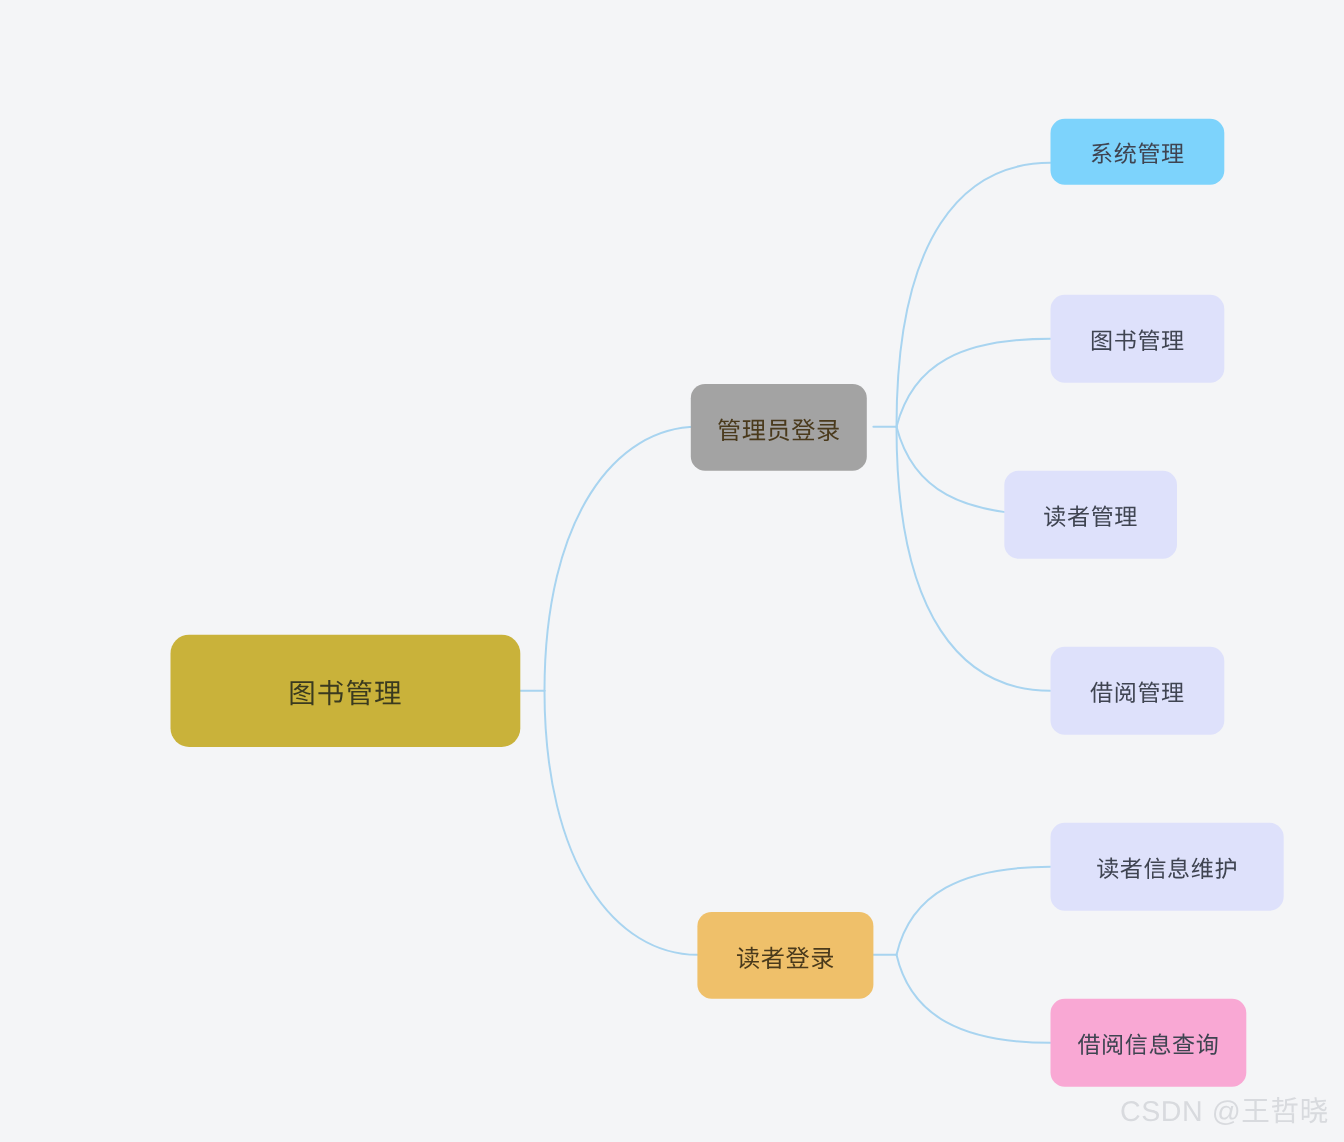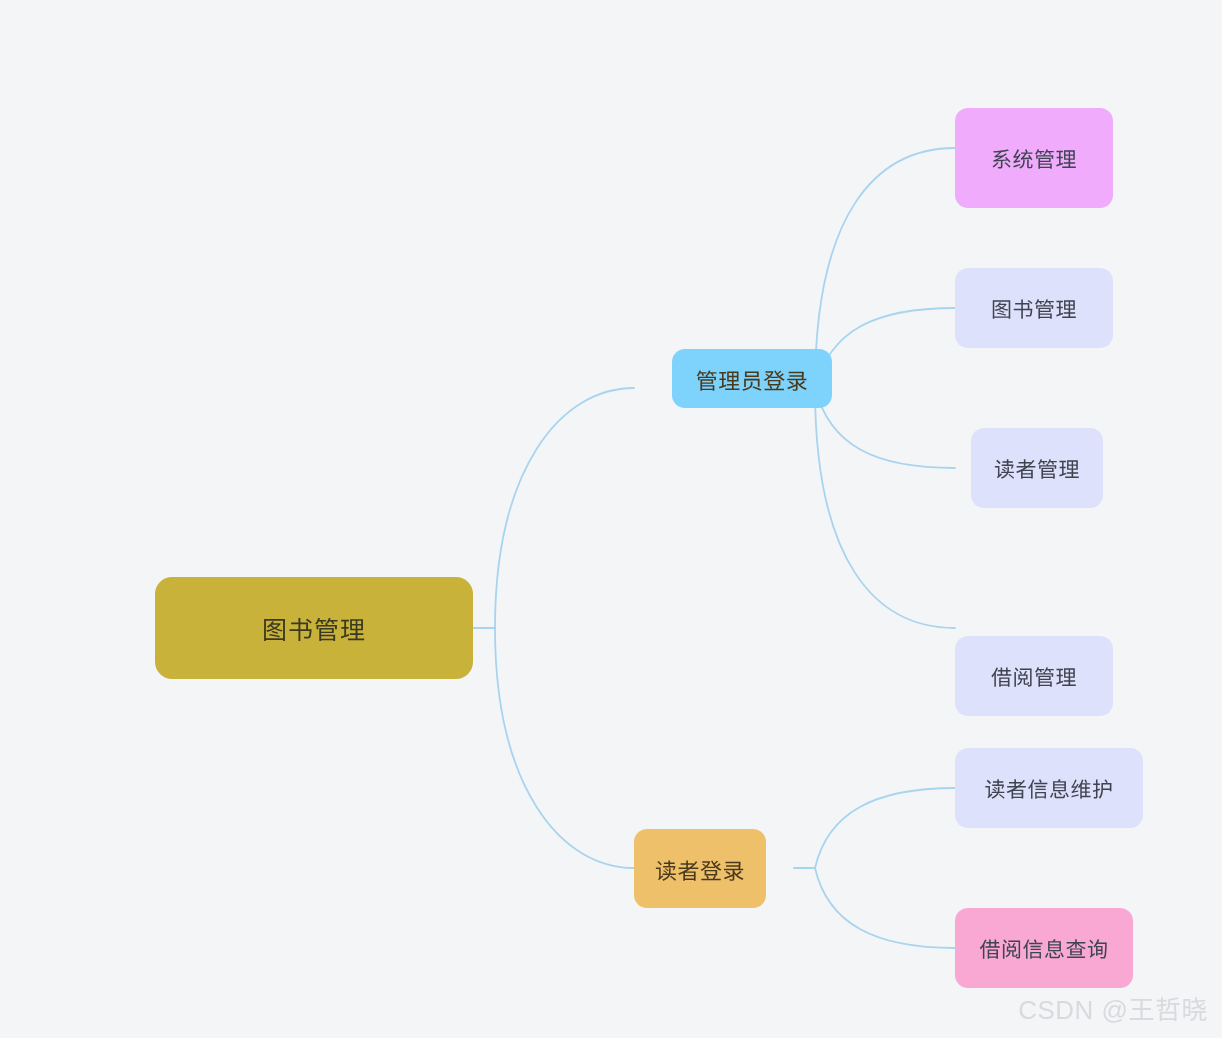--- a/index.html
+++ b/index.html
@@ -83,25 +83,25 @@
       <path d="M 815 388 C 830 330 875 308 955 308" fill="none" stroke="#a8d4f0" stroke-width="1.8" stroke-linecap="round"></path>
       <path d="M 815 388 C 830 446 875 468 955 468" fill="none" stroke="#a8d4f0" stroke-width="1.8" stroke-linecap="round"></path>
       <path d="M 815 388 C 815 561 875 628 955 628" fill="none" stroke="#a8d4f0" stroke-width="1.8" stroke-linecap="round"></path>
       <path d="M 794 868 L 815 868" fill="none" stroke="#a8d4f0" stroke-width="1.8" stroke-linecap="round"></path>
       <path d="M 815 868 C 828 812 875 788 955 788" fill="none" stroke="#a8d4f0" stroke-width="1.8" stroke-linecap="round"></path>
       <path d="M 815 868 C 828 924 875 948 955 948" fill="none" stroke="#a8d4f0" stroke-width="1.8" stroke-linecap="round"></path>
     </svg>
 
   <div id="node-layer">
       <div class="node node-root" style="left: 155px; top: 577px; width: 318px; height: 102px; background: rgb(201, 178, 58);">图书管理</div>
-      <div class="node node-branch" style="left: 672px; top: 349px; width: 160px; height: 59px; background: #7dd3fc;">管理员登录</div>
-      <div class="node node-leaf" style="left: 955px; top: 108px; width: 158px; height: 100px; background: #f0abfc;">系统管理</div>
+      <div class="node node-branch" style="left: 628px; top: 349px; width: 160px; height: 79px; background: #a3a3a3;">管理员登录</div>
+      <div class="node node-leaf" style="left: 955px; top: 108px; width: 158px; height: 60px; background: #7dd3fc;">系统管理</div>
       <div class="node node-leaf" style="left: 955px; top: 268px; width: 158px; height: 80px; background: rgb(222, 225, 251);">图书管理</div>
-      <div class="node node-leaf" style="left: 971px; top: 428px; width: 132px; height: 80px; background: rgb(222, 225, 251);">读者管理</div>
-      <div class="node node-leaf" style="left: 955px; top: 588px; width: 158px; height: 80px; background: rgb(222, 225, 251); margin-top: 48px;">借阅管理</div>
-      <div class="node node-branch" style="left: 634px; top: 829px; width: 132px; height: 79px; background: rgb(239, 192, 106);">读者登录</div>
-      <div class="node node-leaf" style="left: 955px; top: 748px; width: 188px; height: 80px; background: rgb(222, 225, 251);">读者信息维护</div>
+      <div class="node node-leaf" style="left: 913px; top: 428px; width: 157px; height: 80px; background: rgb(222, 225, 251);">读者管理</div>
+      <div class="node node-leaf" style="left: 955px; top: 588px; width: 158px; height: 80px; background: rgb(222, 225, 251);">借阅管理</div>
+      <div class="node node-branch" style="left: 634px; top: 829px; width: 160px; height: 79px; background: rgb(239, 192, 106);">读者登录</div>
+      <div class="node node-leaf" style="left: 955px; top: 748px; width: 212px; height: 80px; background: rgb(222, 225, 251);">读者信息维护</div>
       <div class="node node-leaf" style="left: 955px; top: 908px; width: 178px; height: 80px; background: #f9a8d4;">借阅信息查询</div>
     </div>
 
   <div id="watermark">CSDN @王哲晓</div>
 
 </div>
 
 </body></html>

